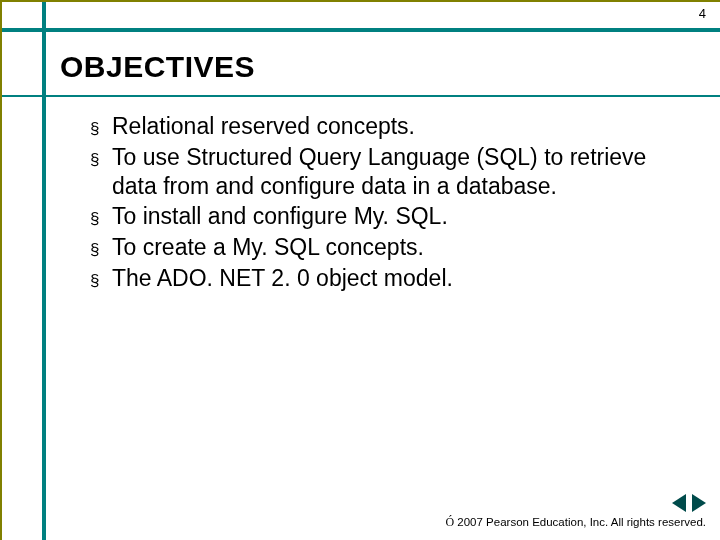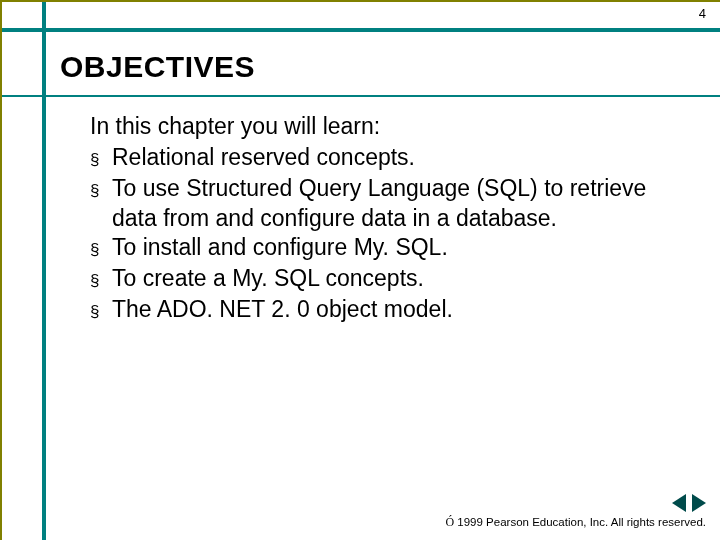--- a/index.html
+++ b/index.html
@@ -137,21 +137,20 @@
   <div class="left-edge"></div>
   <div class="vline"></div>
   <div class="hline"></div>
   <div class="hline2"></div>
 
   <div class="page-number">4</div>
 
   <div class="title">OBJECTIVES</div>
 
   <div class="content">
-    <div class="intro">In this chapter you will learn:</div>
     <div id="bullets">
         <div class="bullet-row">
           <div class="bullet-mark">§</div>
           <div class="bullet-text">Relational reserved concepts.</div>
         </div>
         <div class="bullet-row">
           <div class="bullet-mark">§</div>
           <div class="bullet-text">To use Structured Query Language (SQL) to retrieve data from and configure data in a database.</div>
         </div>
         <div class="bullet-row">
@@ -169,16 +168,16 @@
       </div>
   </div>
 
   <div class="nav">
     <div class="tri tri-left"></div>
     <div class="tri tri-right"></div>
   </div>
 
   <div class="footer">
     <div class="copyright">
-      <span class="sym">Ó</span><span> 1999 Pearson Education, Inc.  All rights reserved.</span>
+      <span class="sym">Ó</span><span> 2007 Pearson Education, Inc.  All rights reserved.</span>
     </div>
   </div>
 </div>
 
 </body></html>

